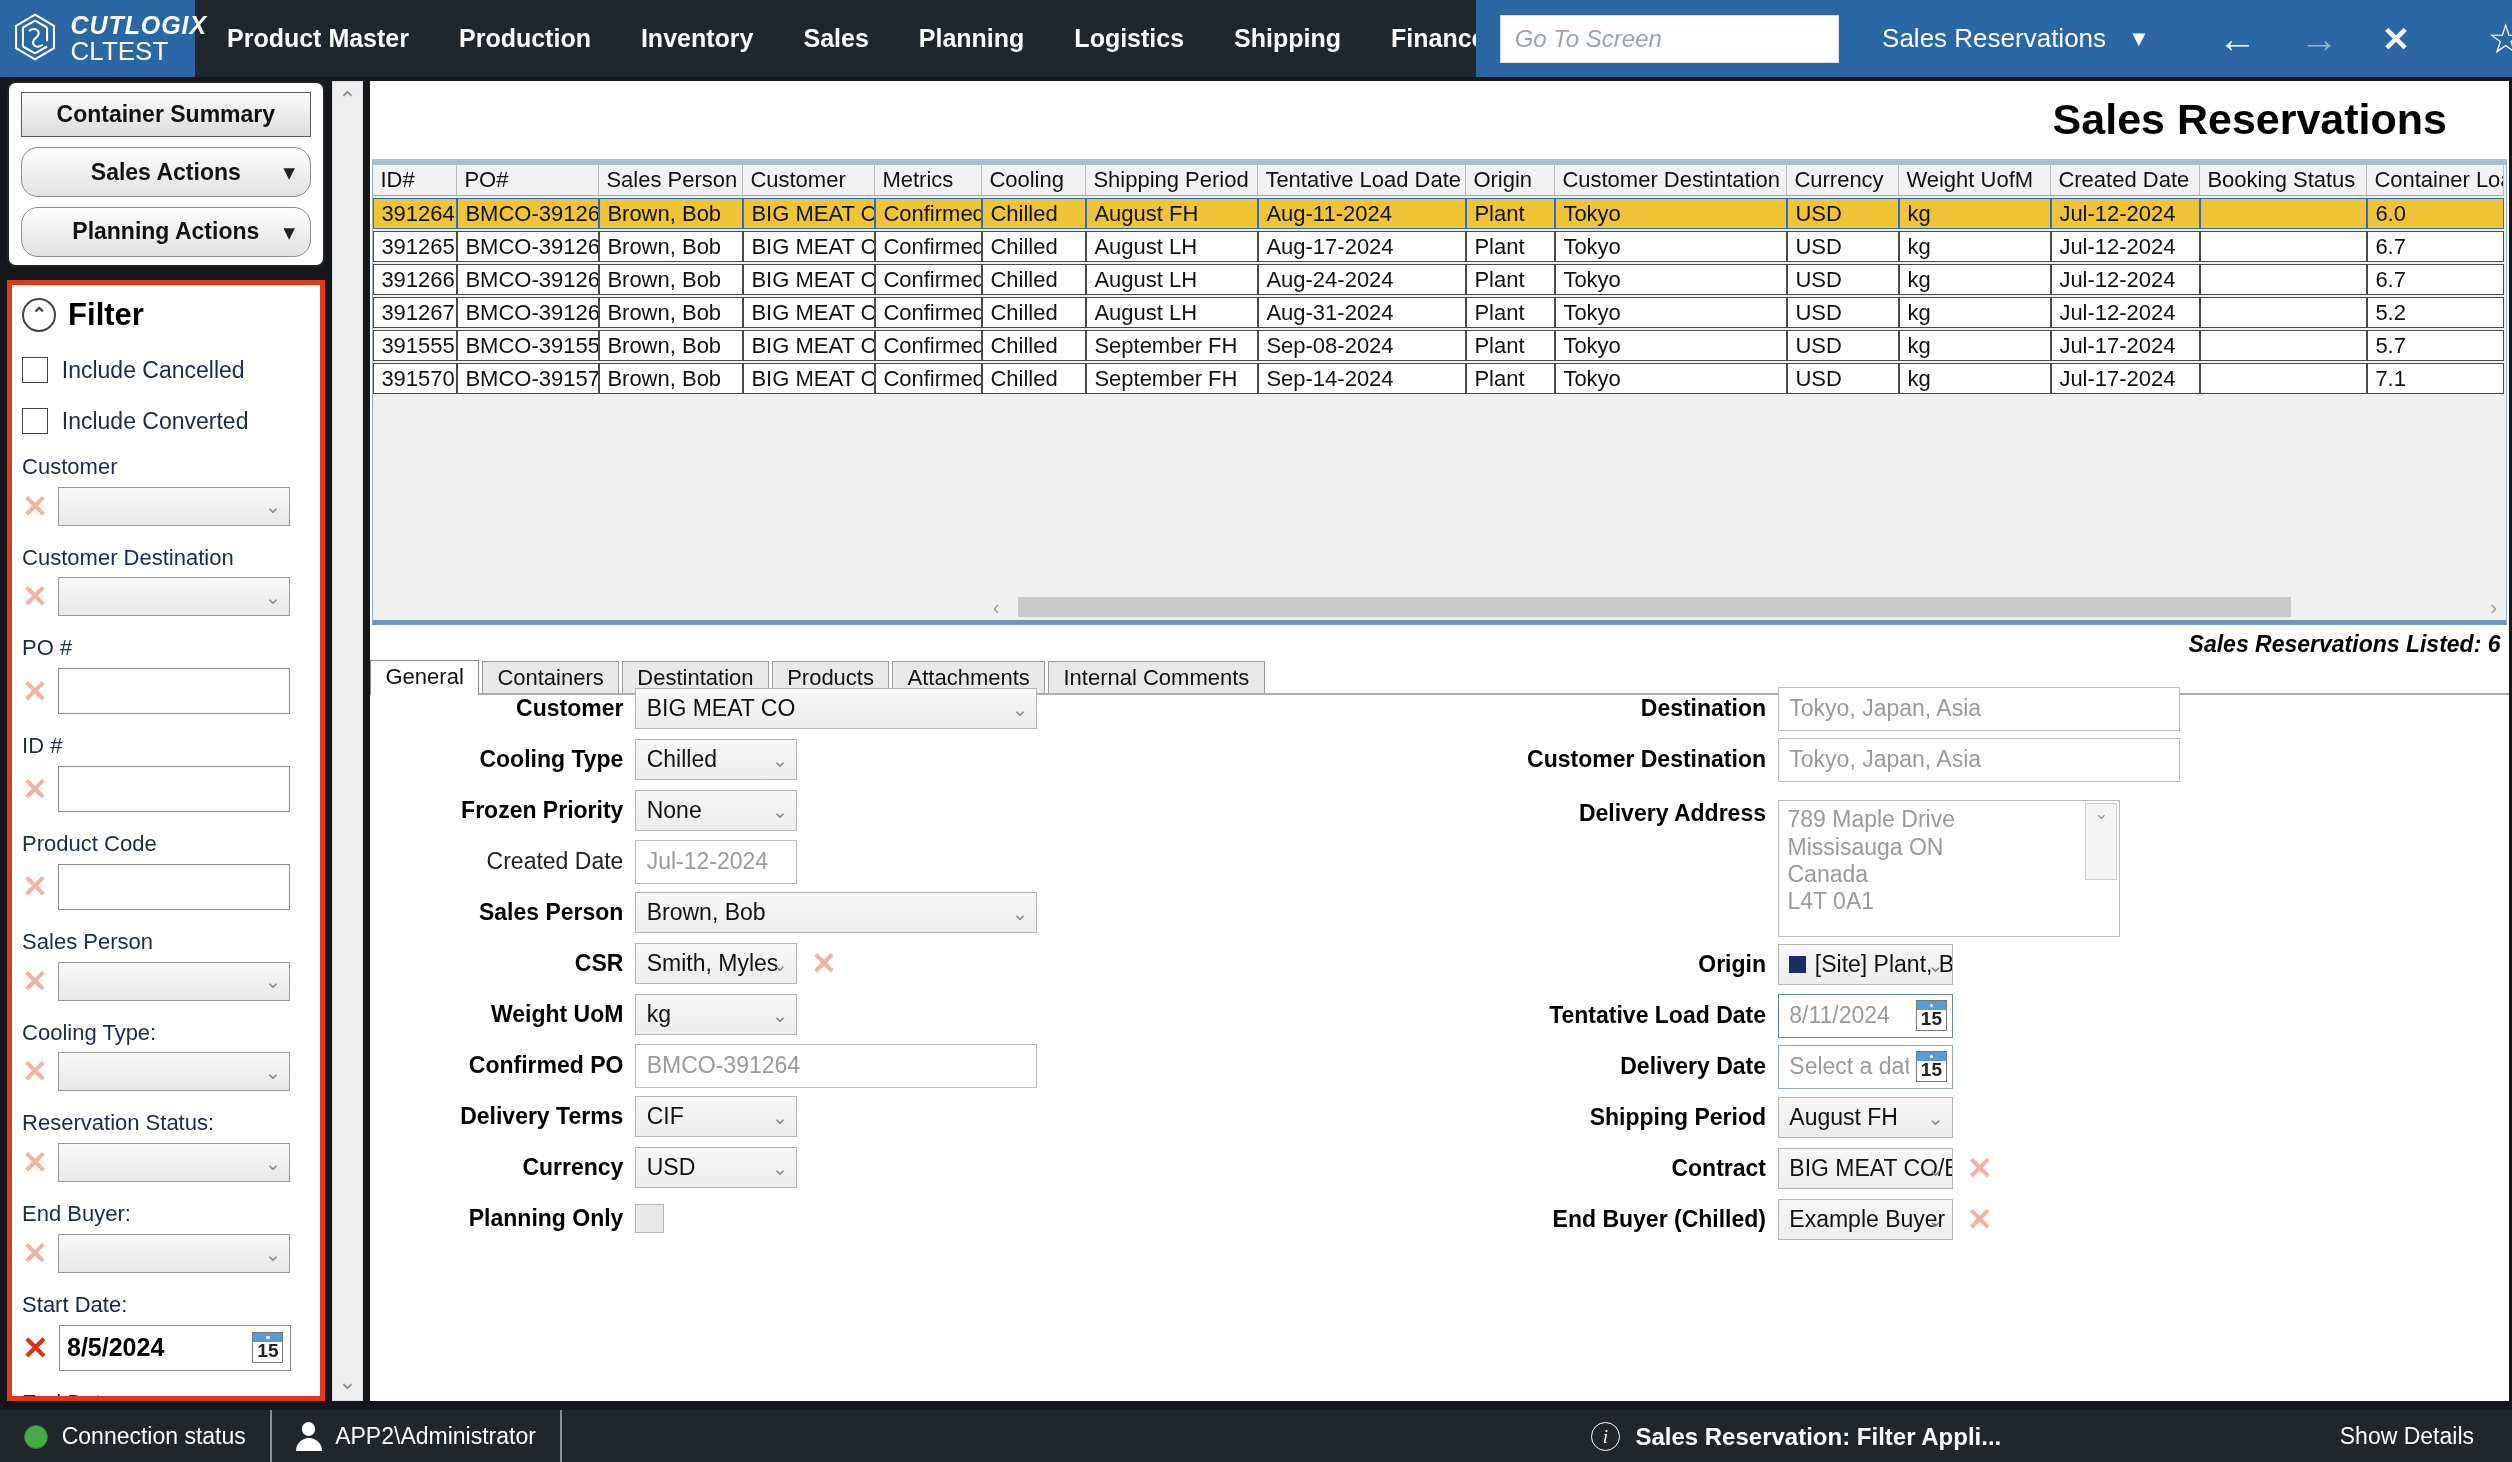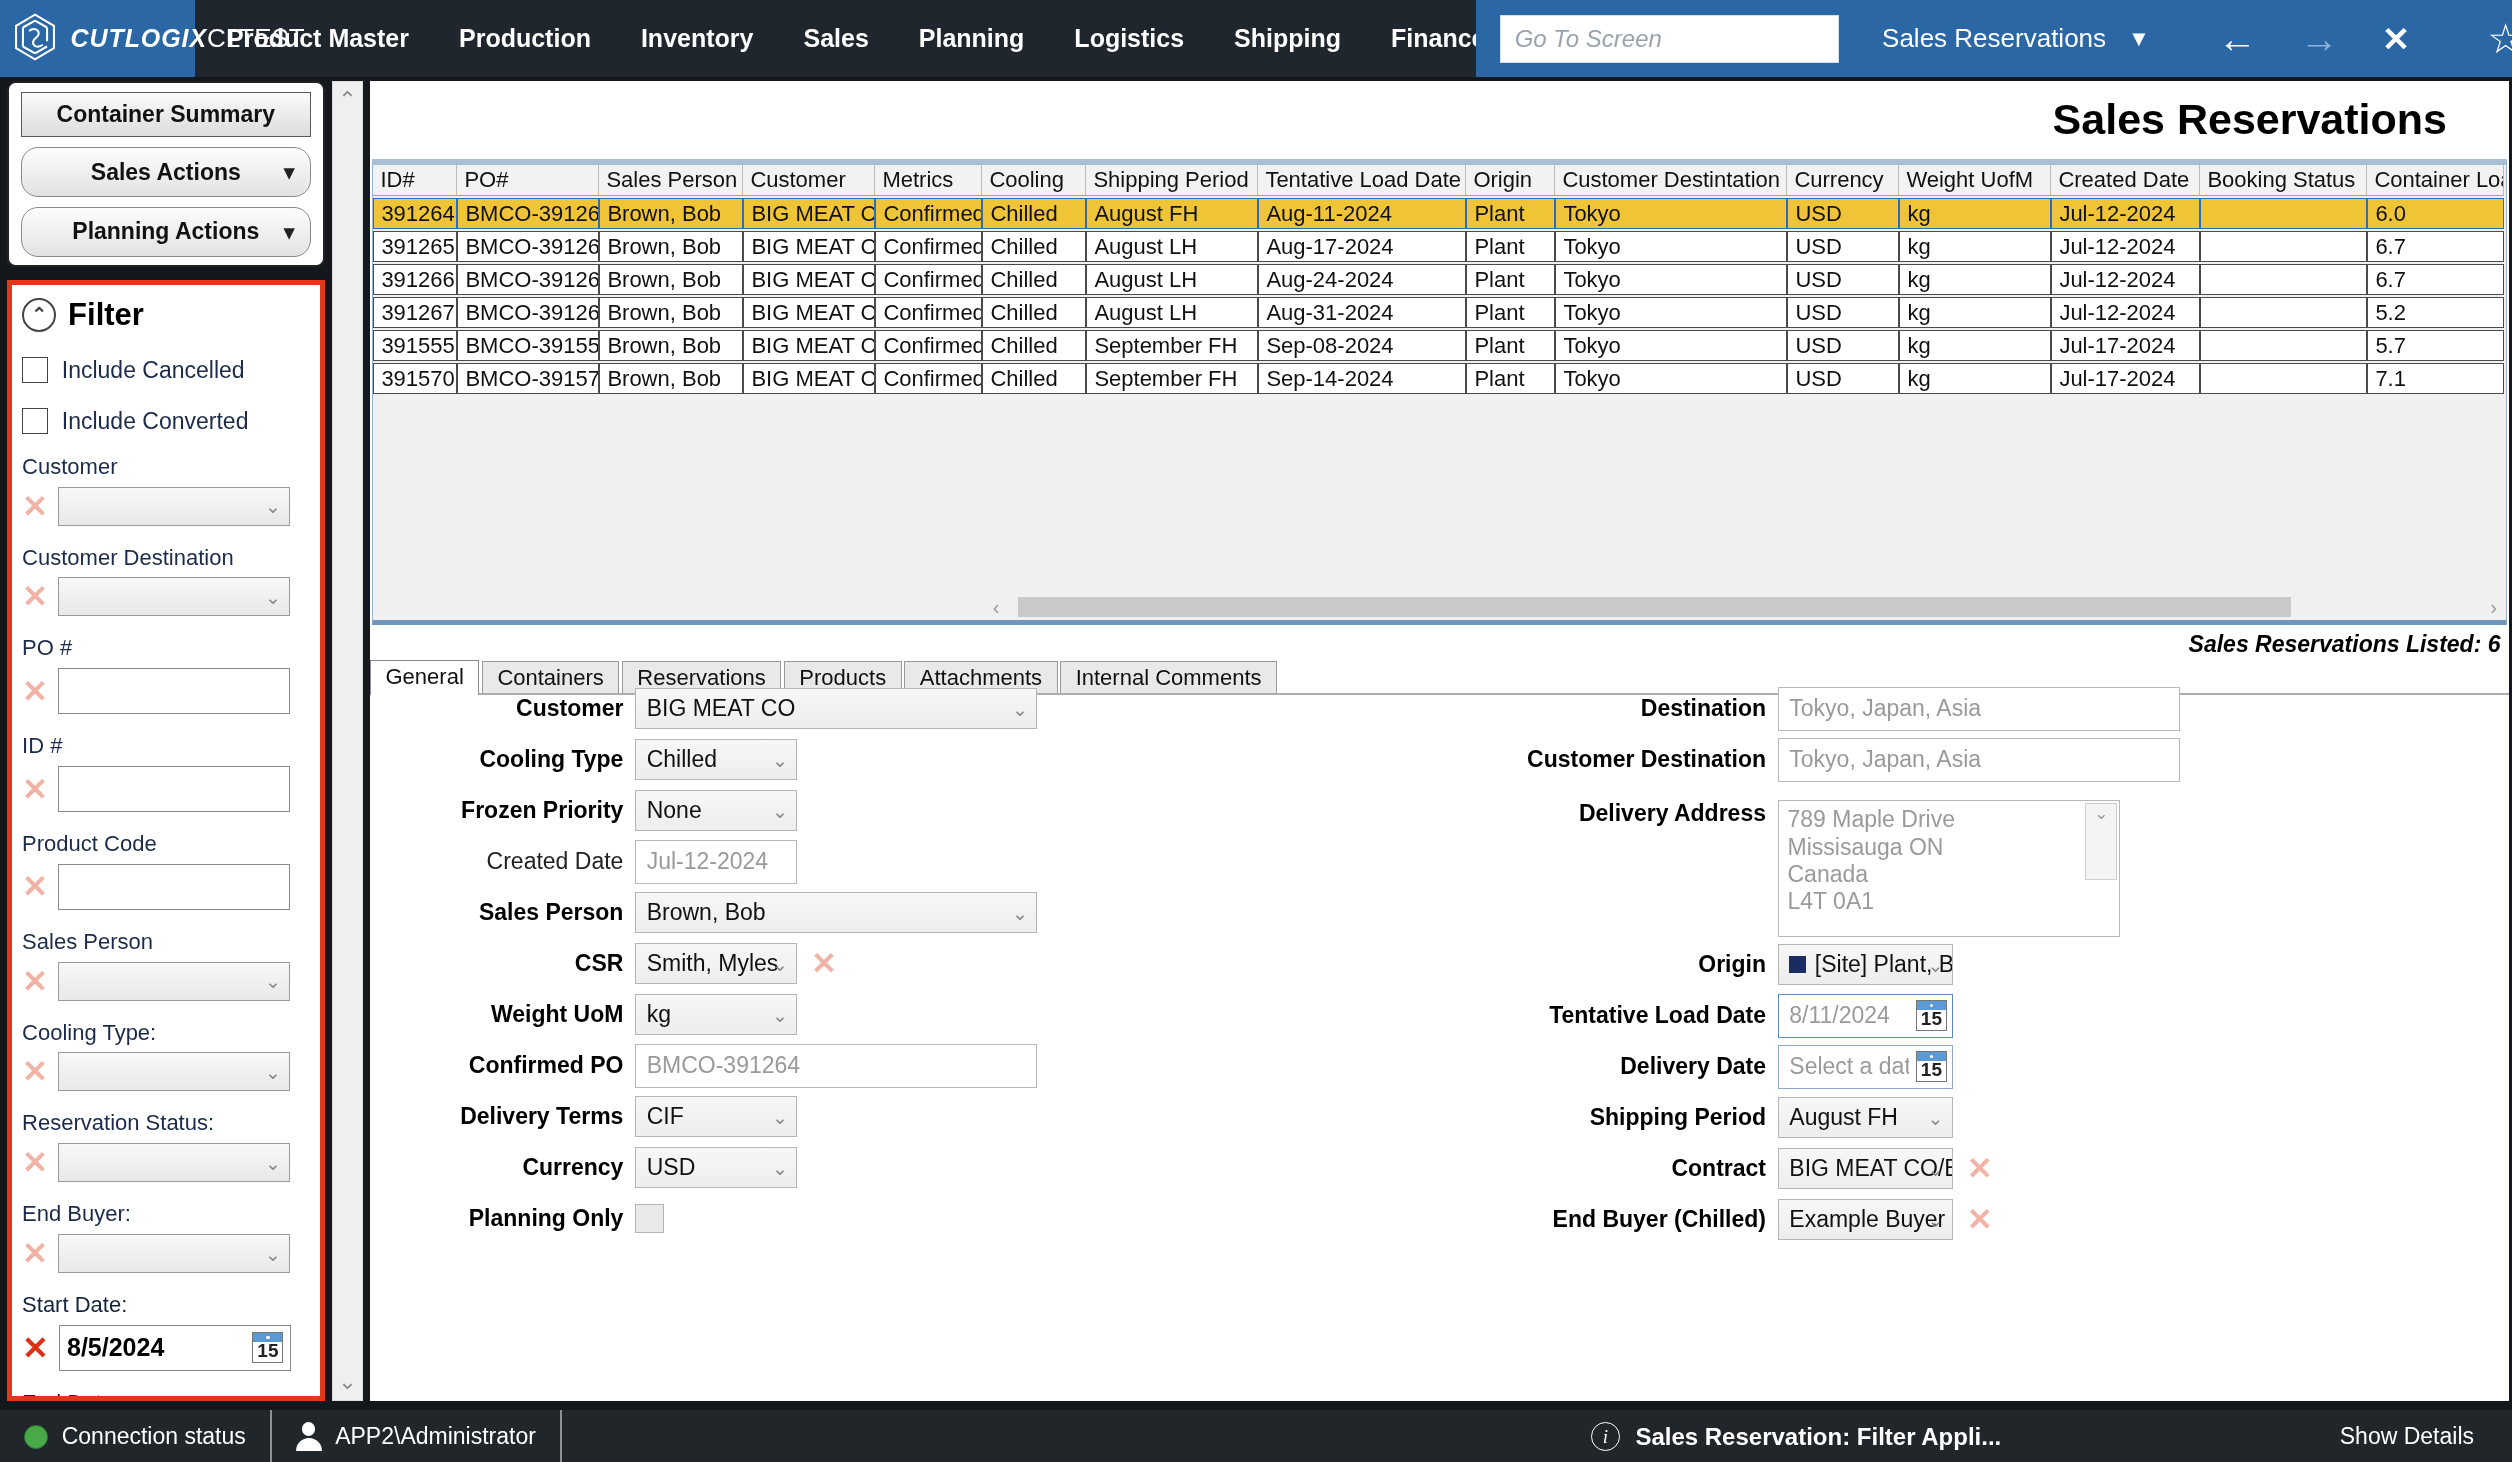--- a/index.html
+++ b/index.html
@@ -4,21 +4,21 @@
 <style>
   * { box-sizing: border-box; margin: 0; padding: 0; }
   html,body { width:2512px; height:1463px; }
   body {
     position: relative; background:#14181d;
     font-family:"Liberation Sans", sans-serif; overflow:hidden; color:#111;
   }
   
   .topnav { position:absolute; top:0; left:0; width:2512px; height:77px; background:#20262e; display:flex; align-items:center; }
   .brand { width:195px; height:77px; background:#2b67a5; display:flex; align-items:center; gap:10.3px; padding:0 10.3px; flex:0 0 auto; }
-  .brand-txt { display:flex; flex-direction:row; line-height:1.05; }
+  .brand-txt { display:flex; flex-direction:column; line-height:1.05; }
   .brand-name { color:#fff; font-weight:bold; font-style:italic; font-size:25px; letter-spacing:0.9px; }
   .brand-env { color:#fff; font-weight:normal; font-size:26px; }
   .menu { display:flex; gap:50px; margin-left:32px; }
   .menu-item { color:#fff; font-weight:bold; font-size:25px; cursor:default; white-space:nowrap; }
   .nav-right { position:absolute; right:0; top:0; height:77px; width:1036px; background:#2b67a5; display:flex; align-items:center; }
   .goto-input { margin-left:24px; width:389px; height:48px; background:#fff; border:0.9px solid #d7dde4; font-size:24px; padding:0 13.7px; color:#333; font-family:"Liberation Sans",sans-serif; }
   .goto-input::placeholder { color:#9aa4ad; font-style:italic; }
   .nav-sep { width:2.6px; height:77px; background:rgba(255,255,255,.9); margin:0 0; }
   .screen-select { display:flex; align-items:center; gap:22px; padding:0 29px; height:77px; flex:0 0 auto; }
   .screen-select-label { color:#fff; font-size:26px; white-space:nowrap; }
@@ -407,21 +407,21 @@
       <div class="hs-thumb"></div>
       <span class="hs-right">›</span>
     </div>
   </div>
 
   <div class="listed-label">Sales Reservations Listed: 6</div>
 
   <div class="tabs" id="tabs-row">
       <div class="tab active">General</div>
       <div class="tab">Containers</div>
-      <div class="tab">Reservations</div>
+      <div class="tab">Destintation</div>
       <div class="tab">Products</div>
       <div class="tab">Attachments</div>
       <div class="tab">Internal Comments</div>
     </div>
 
   <div class="form-left" id="form-left">
       <div class="frow">
         <span class="flabel">Customer</span>
         <div class="sel w-wide">
           <span>BIG MEAT CO</span>

